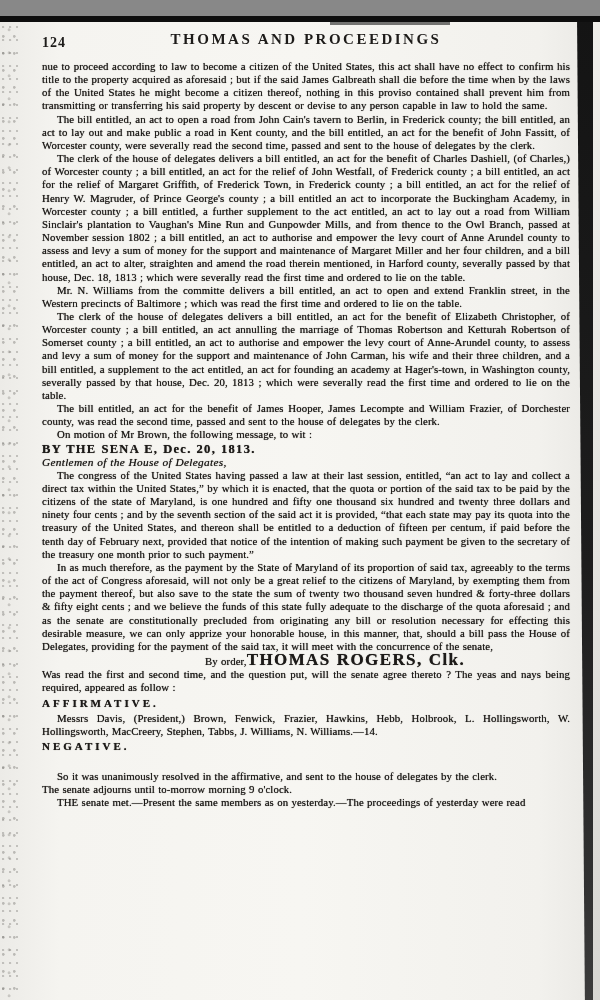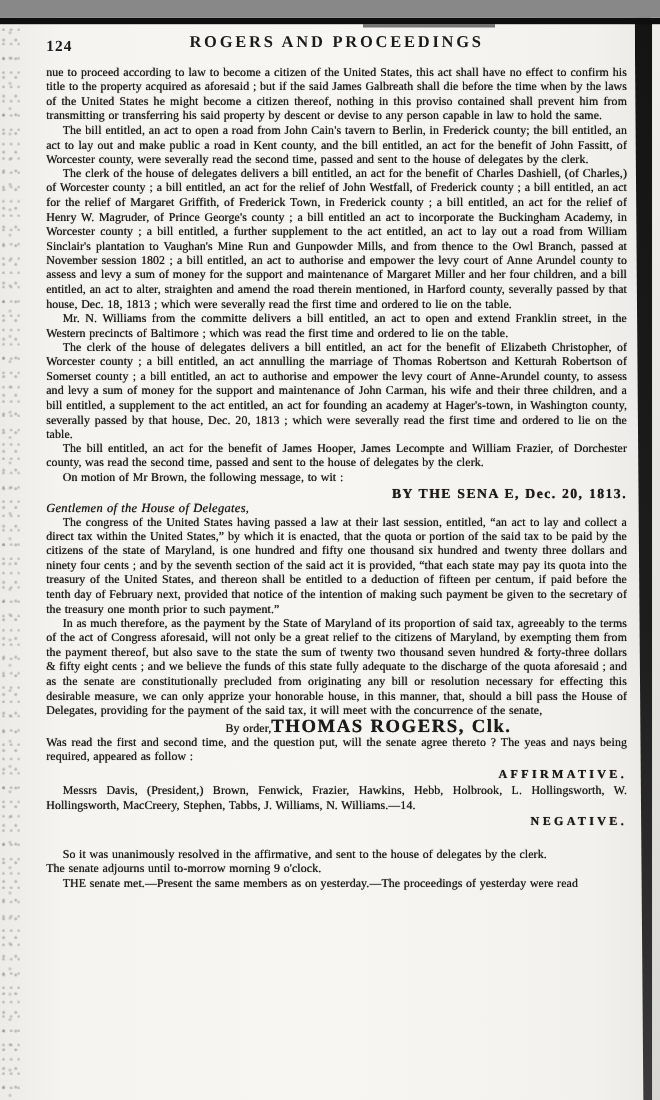--- a/index.html
+++ b/index.html
@@ -30,21 +30,21 @@
   .header { position:relative; height:38px; }
   .pagenum { position:absolute; left:0; top:13px; font-weight:bold; font-size:14px; letter-spacing:1px; }
   .doc-title { position:absolute; left:50%; transform:translateX(-50%); top:9px;
     font-weight:bold; font-size:15px; letter-spacing:2.5px; white-space:nowrap; }
 
   .body { font-size:10.8px; line-height:13.15px; text-align:justify;
     letter-spacing:.1px; word-spacing:.5px;
     text-shadow:0 0 .7px rgba(28,24,20,.9); }
   .p { margin:0; text-indent:15px; }
   .noindent { text-indent:0; }
-  .center { text-align:right; text-indent:0; font-weight:bold; }
+  .center { text-align:left; text-indent:0; font-weight:bold; }
   .senate-head { font-size:12.5px; letter-spacing:1.3px; margin-top:1px; }
   .salutation { font-style:italic; text-indent:0; font-size:11.3px; letter-spacing:.3px; }
   .vote-head { letter-spacing:3px; font-size:11px; margin:2px 0; }
   .sig-row { display:flex; justify-content:center; align-items:baseline; }
   .by-order { margin-left:58px; text-indent:0; }
   .clerk-sig { font-weight:bold; font-size:17px; letter-spacing:1.4px; white-space:nowrap; }
   .gap-lg { height:15px; }
   .tuesday { font-size:16.5px; letter-spacing:.8px; word-spacing:2px; margin:1px 0 2px 0; }
 </style>
 </head>
@@ -53,21 +53,21 @@
 <div class="page">
   <div class="topbar"></div>
   <div class="left-noise"></div>
   <div class="right-outer"></div>
   <div class="right-band"></div>
 
   <div class="content">
 
     <div class="header">
       <span class="pagenum">124</span>
-      <span class="doc-title">ROGERS AND PROCEEDINGS</span>
+      <span class="doc-title">THOMAS AND PROCEEDINGS</span>
     </div>
 
     <div class="body">
       <p class="p noindent">nue to proceed according to law to become a citizen of the United States, this act shall have no effect to confirm his title to the property acquired as aforesaid ; but if the said James Galbreath shall die before the time when by the laws of the United States he might become a citizen thereof, nothing in this proviso contained shall prevent him from transmitting or transferring his said property by descent or devise to any person capable in law to hold the same.</p>
       <p class="p">The bill entitled, an act to open a road from John Cain's tavern to Berlin, in Frederick county; the bill entitled, an act to lay out and make public a road in Kent county, and the bill entitled, an act for the benefit of John Fassitt, of Worcester county, were severally read the second time, passed and sent to the house of delegates by the clerk.</p>
       <p class="p">The clerk of the house of delegates delivers a bill entitled, an act for the benefit of Charles Dashiell, (of Charles,) of Worcester county ; a bill entitled, an act for the relief of John Westfall, of Frederick county ; a bill entitled, an act for the relief of Margaret Griffith, of Frederick Town, in Frederick county ; a bill entitled, an act for the relief of Henry W. Magruder, of Prince George's county ; a bill entitled an act to incorporate the Buckingham Academy, in Worcester county ; a bill entitled, a further supplement to the act entitled, an act to lay out a road from William Sinclair's plantation to Vaughan's Mine Run and Gunpowder Mills, and from thence to the Owl Branch, passed at November session 1802 ; a bill entitled, an act to authorise and empower the levy court of Anne Arundel county to assess and levy a sum of money for the support and maintenance of Margaret Miller and her four children, and a bill entitled, an act to alter, straighten and amend the road therein mentioned, in Harford county, severally passed by that house, Dec. 18, 1813 ; which were severally read the first time and ordered to lie on the table.</p>
       <p class="p">Mr. N. Williams from the committe delivers a bill entitled, an act to open and extend Franklin street, in the Western precincts of Baltimore ; which was read the first time and ordered to lie on the table.</p>
       <p class="p">The clerk of the house of delegates delivers a bill entitled, an act for the benefit of Elizabeth Christopher, of Worcester county ; a bill entitled, an act annulling the marriage of Thomas Robertson and Ketturah Robertson of Somerset county ; a bill entitled, an act to authorise and empower the levy court of Anne-Arundel county, to assess and levy a sum of money for the support and maintenance of John Carman, his wife and their three children, and a bill entitled, a supplement to the act entitled, an act for founding an academy at Hager's-town, in Washington county, severally passed by that house, Dec. 20, 1813 ; which were severally read the first time and ordered to lie on the table.</p>
       <p class="p">The bill entitled, an act for the benefit of James Hooper, James Lecompte and William Frazier, of Dorchester county, was read the second time, passed and sent to the house of delegates by the clerk.</p>
       <p class="p">On motion of Mr Brown, the following message, to wit :</p>

